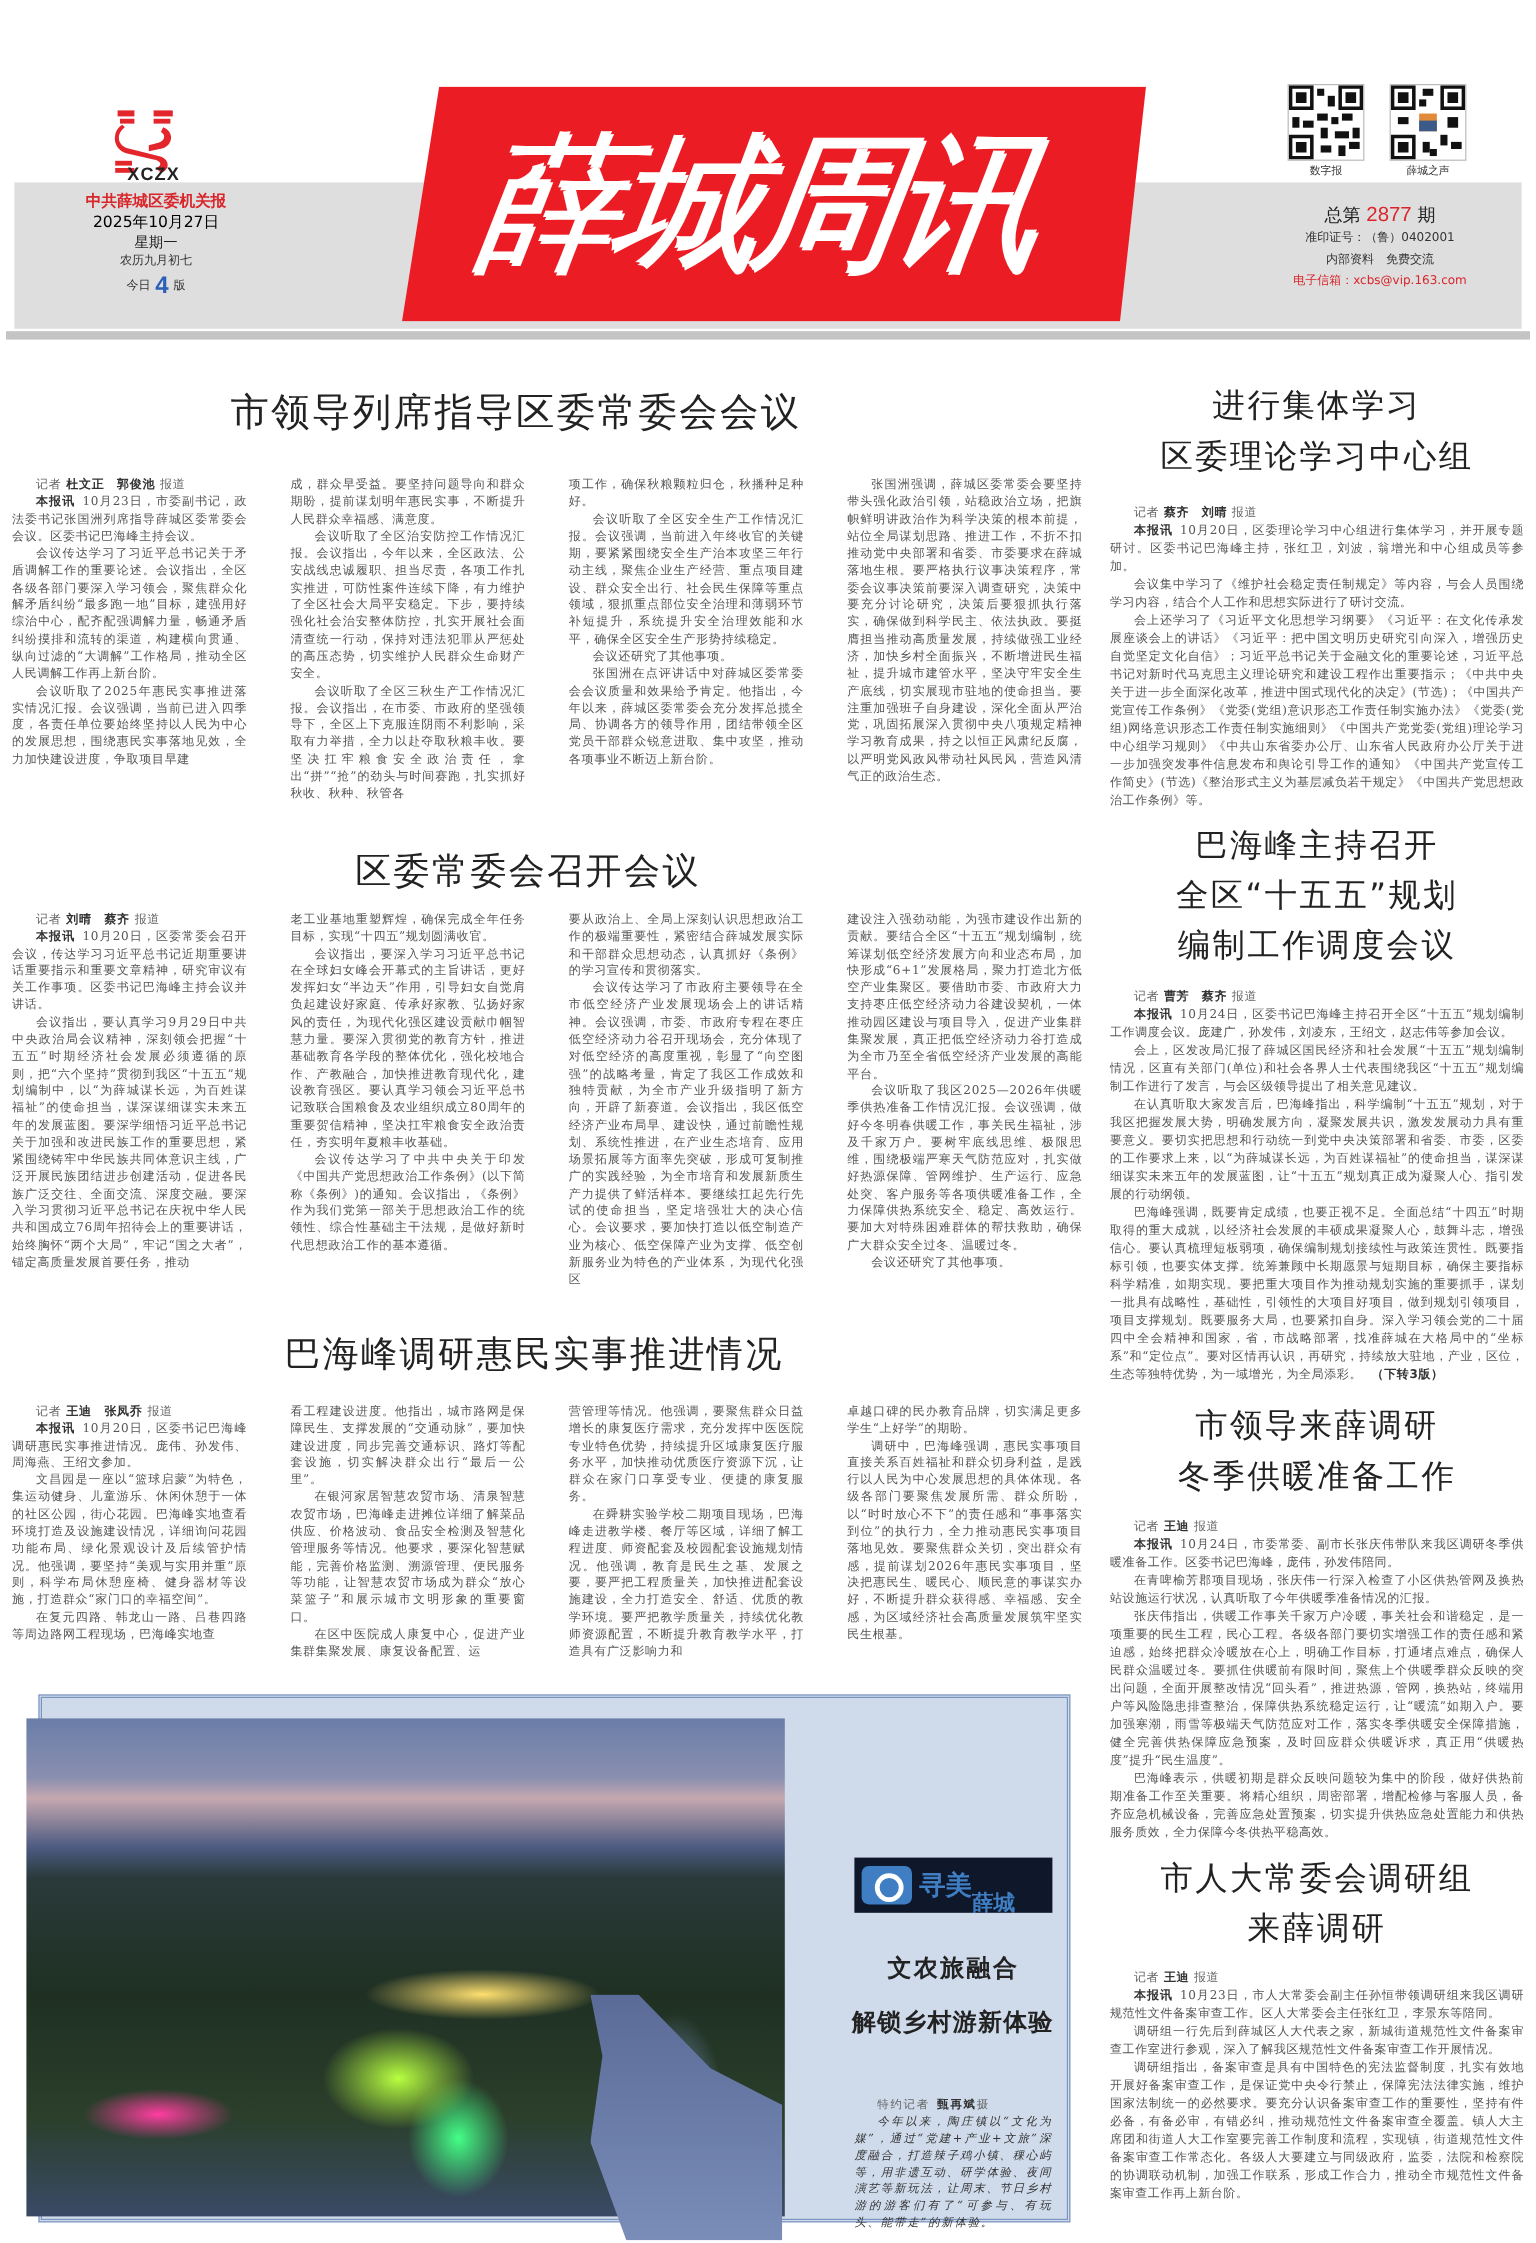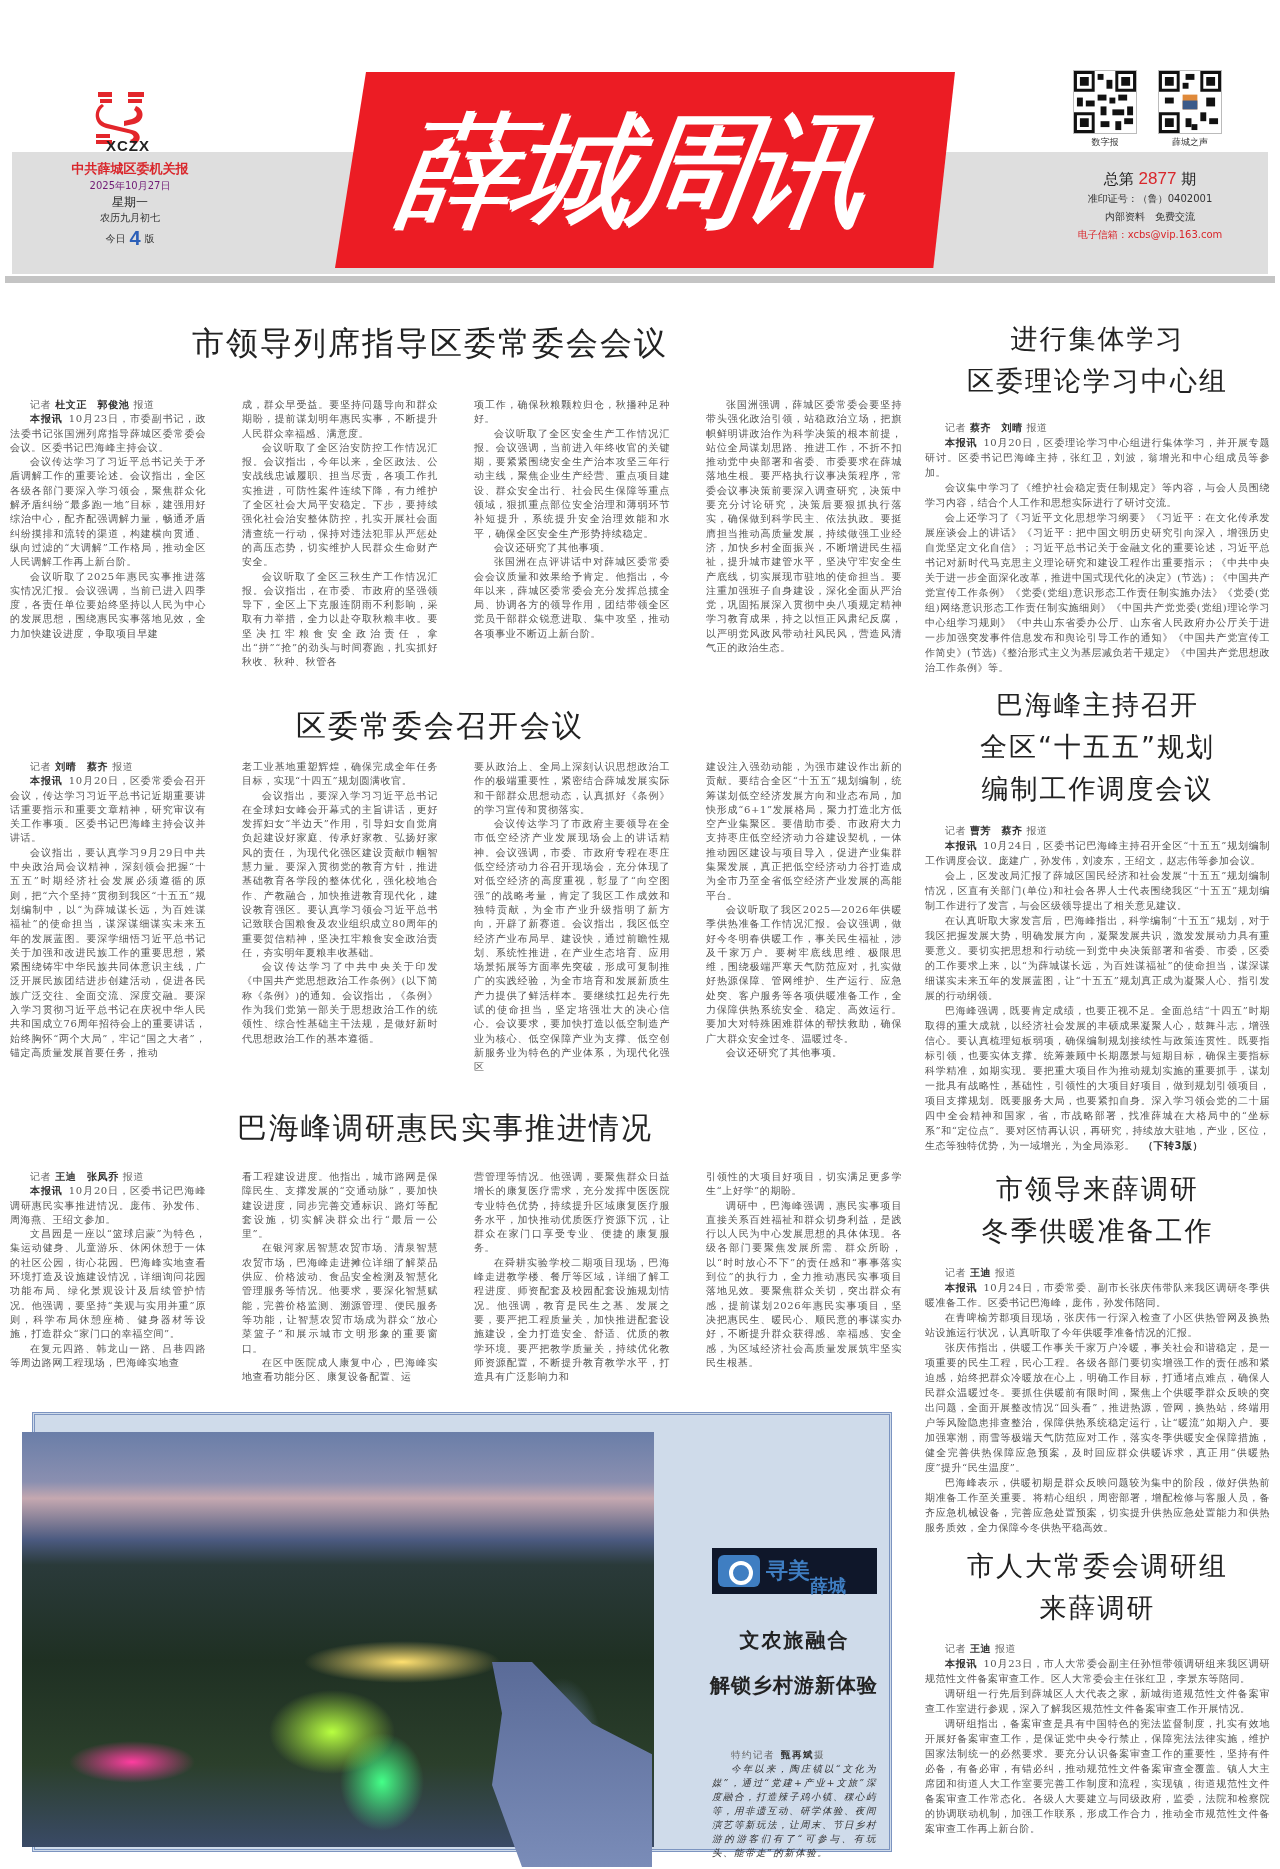--- a/index.html
+++ b/index.html
@@ -5,21 +5,21 @@
 *{box-sizing:border-box;margin:0;padding:0}
 html,body{width:1280px;background:#fff}
 body{font-family:"DejaVu Sans","Liberation Sans",sans-serif;color:#333;position:relative;height:1869px;overflow:hidden}
 .mast{position:absolute;left:0;top:0;width:1280px;height:300px}
 .mast-band{position:absolute;left:12px;top:152px;width:1256px;height:122px;background:#dedede}
 .mast-rule{position:absolute;left:5px;top:276px;width:1270px;height:7px;background:#c4c4c4}
 .logo{position:absolute;left:90px;top:88px;width:60px;height:60px}
 .logo-txt{position:absolute;left:90px;top:137px;width:60px;text-align:right;font:bold 15px "Liberation Sans",sans-serif;color:#222;letter-spacing:1px}
 .mast-left{position:absolute;left:20px;top:160px;width:220px;text-align:center}
 .m-org{color:#d9262b;font-weight:bold;font-size:13px;line-height:17px}
-.m-date{color:#701a75;font-size:10px;line-height:17px}
+.m-date{color:#000000;font-size:13px;line-height:17px}
 .m-week{color:#222;font-size:12px;line-height:16px}
 .m-lunar{color:#333;font-size:10px;line-height:16px}
 .m-today{font-size:10px;color:#333;line-height:24px}
 .m-today b{color:#2b5fb8;font-size:20px;vertical-align:-3px;margin:0 4px;font-family:"Liberation Sans",sans-serif}
 .flag{position:absolute;left:335px;top:72px;width:620px;height:196px;background:#ec1c24;border-radius:22px 0 0 0;clip-path:polygon(5% 0,100% 0,96.5% 100%,0 100%)}
 .flag-title{position:absolute;left:395px;top:80px;width:540px;height:180px;color:#fff;font-family:"DejaVu Serif",serif;font-style:italic;font-size:124px;line-height:180px;letter-spacing:-8px;transform:skewX(-8deg);white-space:nowrap;text-shadow:2px 2px 0 #fff}
 .qr{position:absolute;top:70px;width:64px;height:64px;background:
  repeating-linear-gradient(90deg,#111 0 3px,#fff 3px 6px),#fff}
 .qr{background:#fff;border:1px solid #bbb}
 .qr-lbl{position:absolute;top:136px;font-size:9px;color:#333;width:64px;text-align:center}
@@ -206,28 +206,28 @@
   <div class="cols" style="left:10px;top:1170px;width:895px">
     <div class="col" style="width:196px">
       <div class="byline"><span>记者</span><b>王迪　张凤乔</b><span>报道</span></div>
       <p class="lead"><b>本报讯</b><span>10月20日，区委书记巴海峰调研惠民实事推进情况。庞伟、孙发伟、周海燕、王绍文参加。</span></p>
         <p>文昌园是一座以“篮球启蒙”为特色，集运动健身、儿童游乐、休闲休憩于一体的社区公园，街心花园。巴海峰实地查看环境打造及设施建设情况，详细询问花园功能布局、绿化景观设计及后续管护情况。他强调，要坚持“美观与实用并重”原则，科学布局休憩座椅、健身器材等设施，打造群众“家门口的幸福空间”。</p>
         <p>在复元四路、韩龙山一路、吕巷四路等周边路网工程现场，巴海峰实地查</p>
     </div>
     <div class="col" style="width:196px">
         <p style="text-indent: 0px;">看工程建设进度。他指出，城市路网是保障民生、支撑发展的“交通动脉”，要加快建设进度，同步完善交通标识、路灯等配套设施，切实解决群众出行“最后一公里”。</p>
         <p>在银河家居智慧农贸市场、清泉智慧农贸市场，巴海峰走进摊位详细了解菜品供应、价格波动、食品安全检测及智慧化管理服务等情况。他要求，要深化智慧赋能，完善价格监测、溯源管理、便民服务等功能，让智慧农贸市场成为群众“放心菜篮子”和展示城市文明形象的重要窗口。</p>
-        <p>在区中医院成人康复中心，巴海峰实地查看功能分区、康复设备配置、运</p>
+        <p>在区中医院成人康复中心，促进产业集群集聚发展、康复设备配置、运</p>
       </div>
     <div class="col" style="width:196px">
         <p style="text-indent: 0px;">营管理等情况。他强调，要聚焦群众日益增长的康复医疗需求，充分发挥中医医院专业特色优势，持续提升区域康复医疗服务水平，加快推动优质医疗资源下沉，让群众在家门口享受专业、便捷的康复服务。</p>
         <p>在舜耕实验学校二期项目现场，巴海峰走进教学楼、餐厅等区域，详细了解工程进度、师资配套及校园配套设施规划情况。他强调，教育是民生之基、发展之要，要严把工程质量关，加快推进配套设施建设，全力打造安全、舒适、优质的教学环境。要严把教学质量关，持续优化教师资源配置，不断提升教育教学水平，打造具有广泛影响力和</p>
       </div>
     <div class="col" style="width:196px">
-        <p style="text-indent: 0px;">引领性的大项目好项目，切实满足更多学生“上好学”的期盼。</p>
+        <p style="text-indent: 0px;">卓越口碑的民办教育品牌，切实满足更多学生“上好学”的期盼。</p>
         <p>调研中，巴海峰强调，惠民实事项目直接关系百姓福祉和群众切身利益，是践行以人民为中心发展思想的具体体现。各级各部门要聚焦发展所需、群众所盼，以“时时放心不下”的责任感和“事事落实到位”的执行力，全力推动惠民实事项目落地见效。要聚焦群众关切，突出群众有感，提前谋划2026年惠民实事项目，坚决把惠民生、暖民心、顺民意的事谋实办好，不断提升群众获得感、幸福感、安全感，为区域经济社会高质量发展筑牢坚实民生根基。</p>
       </div>
   </div>
 </section>
 
 <section>
   <h2 class="hl art" style="left:925px;top:318px;width:345px;font-size:27px;line-height:42px">
     <div>进行集体学习</div>
     <div>区委理论学习中心组</div>
   </h2>

